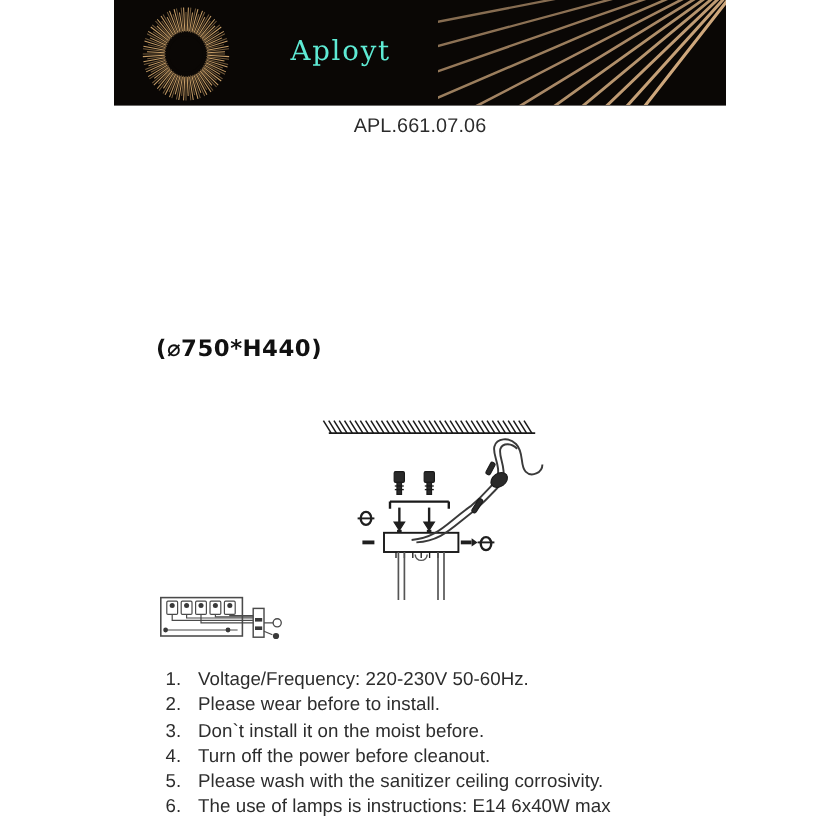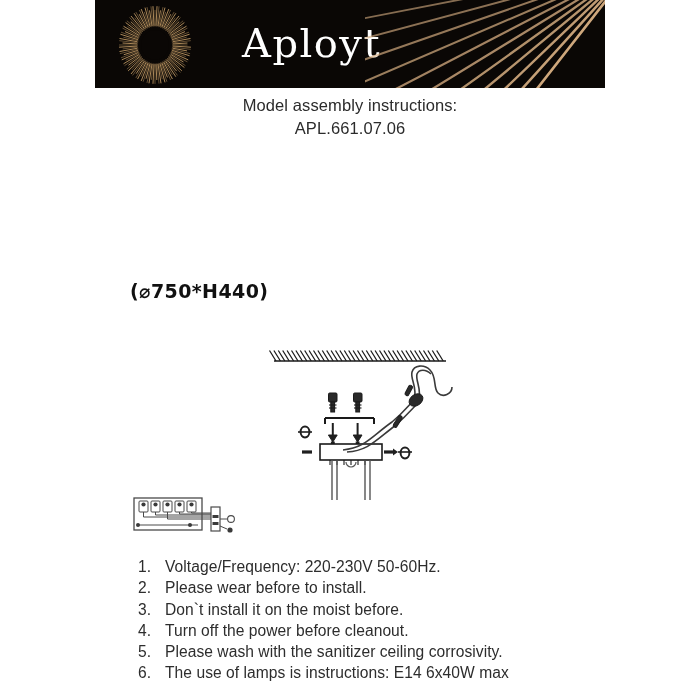--- a/index.html
+++ b/index.html
@@ -33,23 +33,23 @@
     position: absolute;
     left: 26px; top: 26px;
     width: 28px; height: 30px;
     border-radius: 50%;
     background: #0a0705;
     z-index: 3;
   }
   #brand-name {
     position: absolute;
     left: 147px; top: 20px;
-    color: #ffffff;
+    color: #5eead4;
     font-family: "DejaVu Serif", serif;
-    font-size: 40px;
+    font-size: 23px;
     letter-spacing: 1.5px;
     font-weight: 300;
     line-height: 46px;
   }
   #rays-right {
     position: absolute;
     right: 0; top: 0;
     width: 240px; height: 88px;
     overflow: hidden;
   }
@@ -258,21 +258,20 @@
             <line x1="268" y1="-34" x2="-61.6" y2="-17.9" stroke-width="1.76" opacity="0.53"></line>
             <line x1="268" y1="-34" x2="-61.9" y2="-41.5" stroke-width="1.69" opacity="0.49"></line>
             <line x1="268" y1="-34" x2="-60.5" y2="-65.1" stroke-width="1.62" opacity="0.46"></line>
             <line x1="268" y1="-34" x2="-57.5" y2="-88.5" stroke-width="1.55" opacity="0.42"></line>
           </g>
       </svg>
     </div>
   </div>
 
   <div id="title-block">
-    <div class="title-line">Model assembly instructions:</div>
     <div class="title-line">APL.661.07.06</div>
   </div>
 
   <div id="dimension-label">(⌀750*H440)</div>
 
   <div id="diagram">
     <svg width="700" height="340" viewBox="0 0 700 340" aria-hidden="true">
 
       <g stroke="#1a1a1a" stroke-width="1.4" fill="none">
         <line x1="274" y1="201" x2="446" y2="201"></line>

